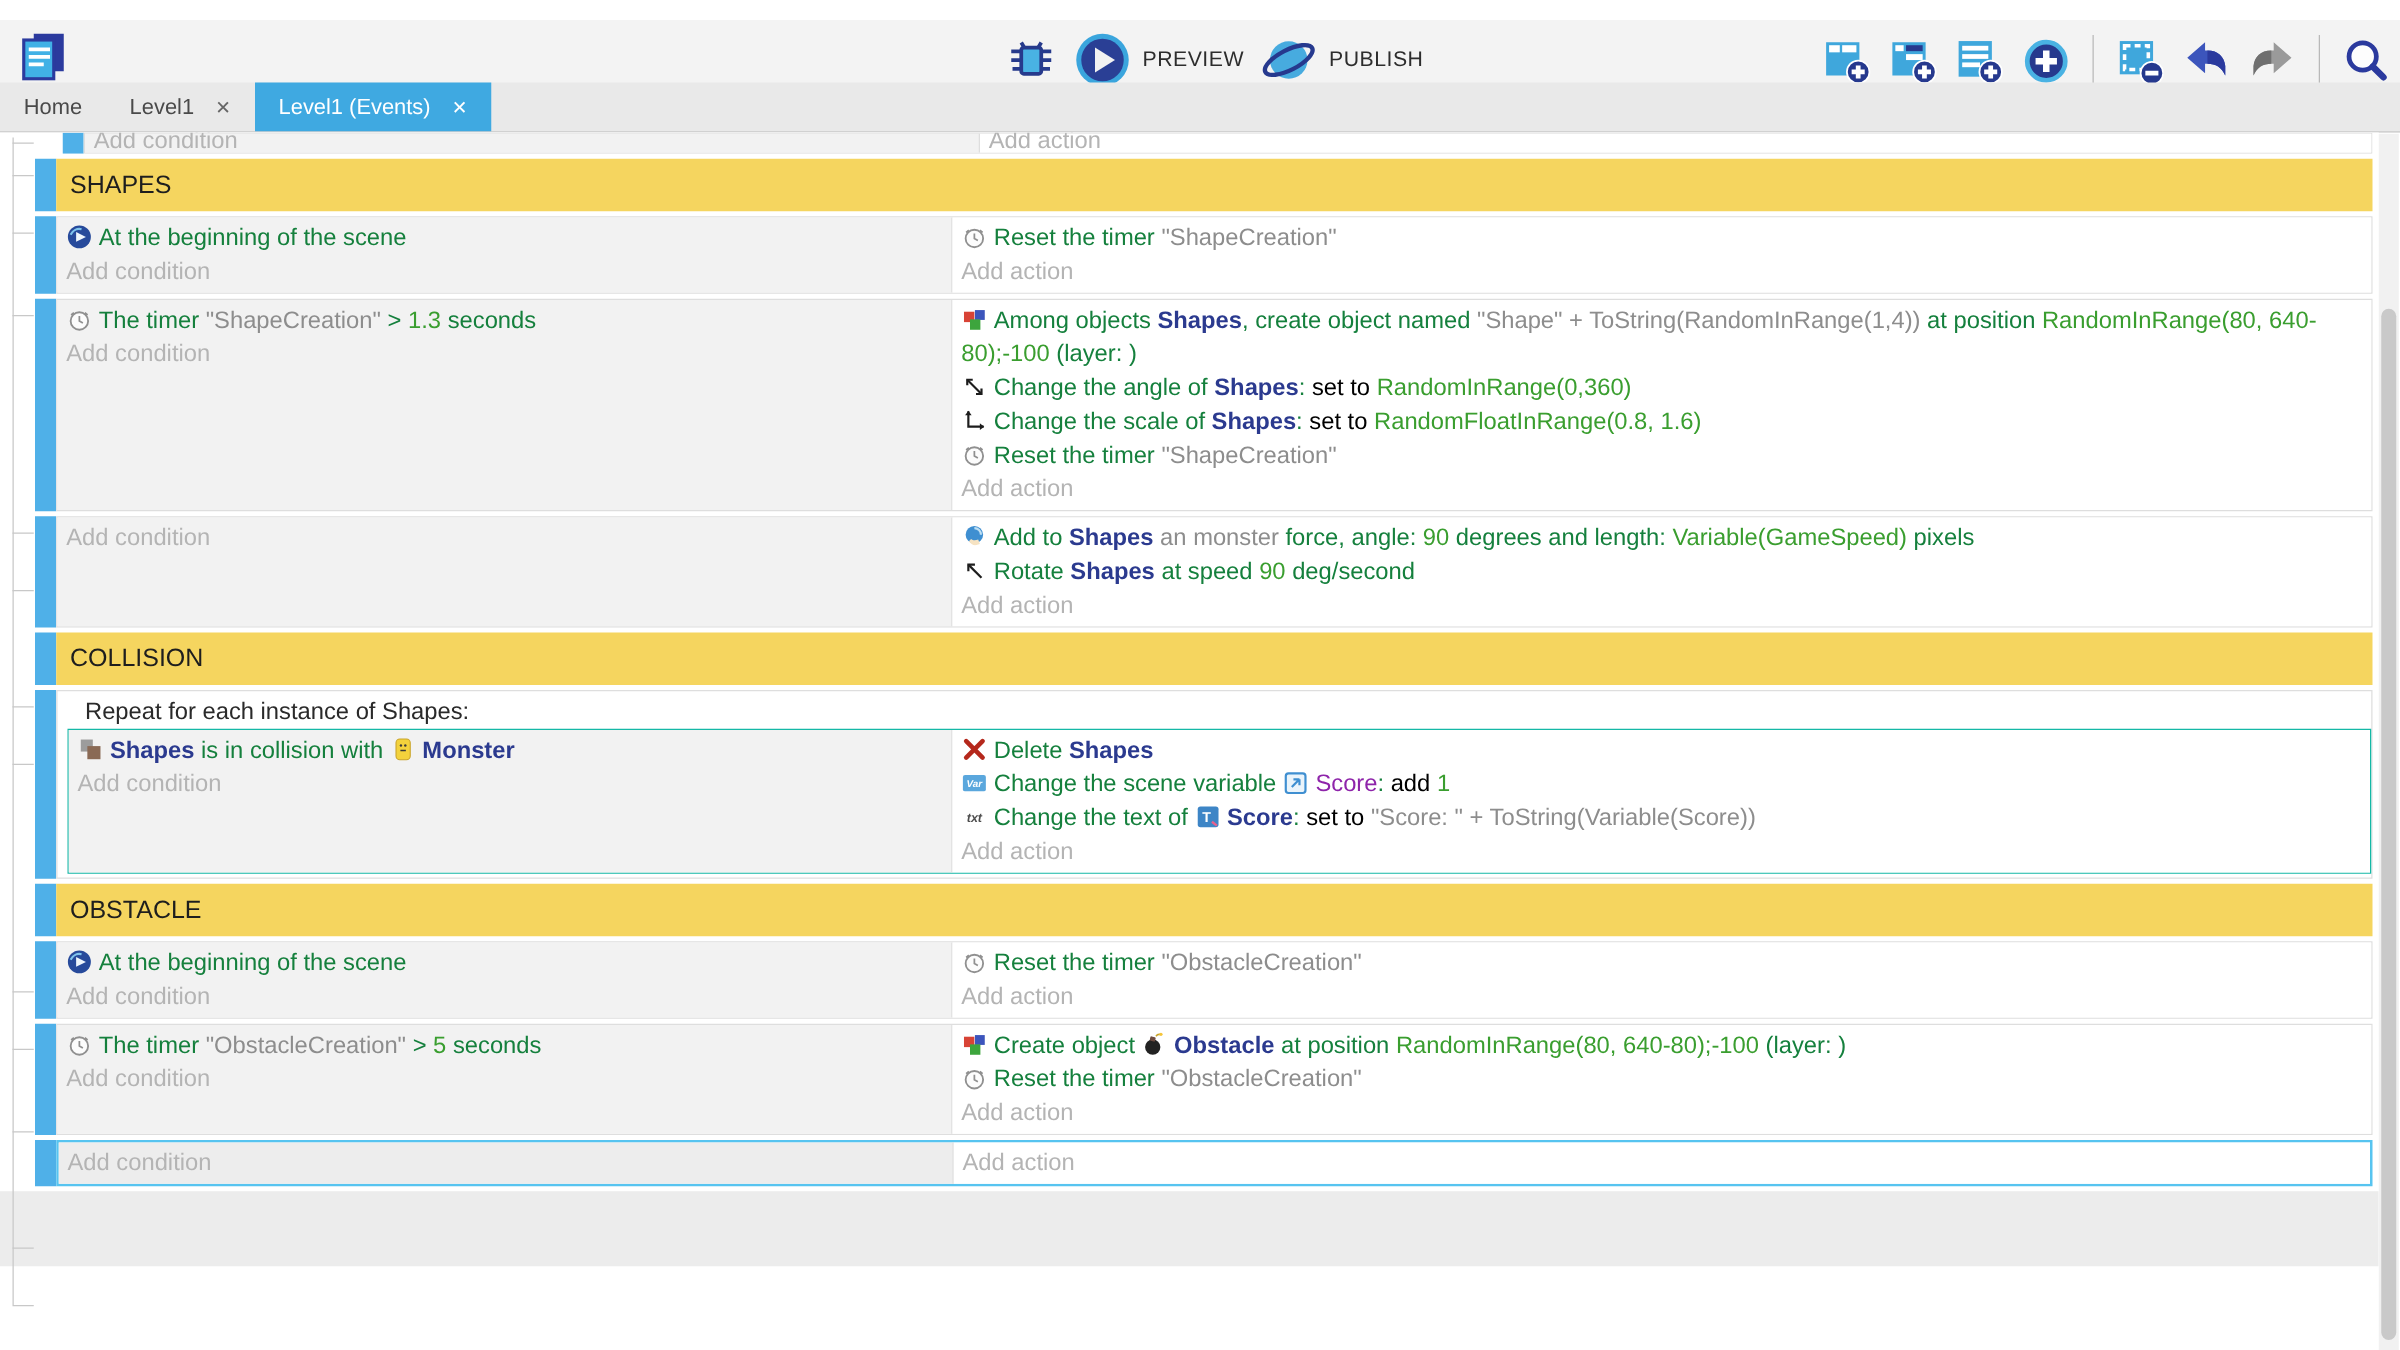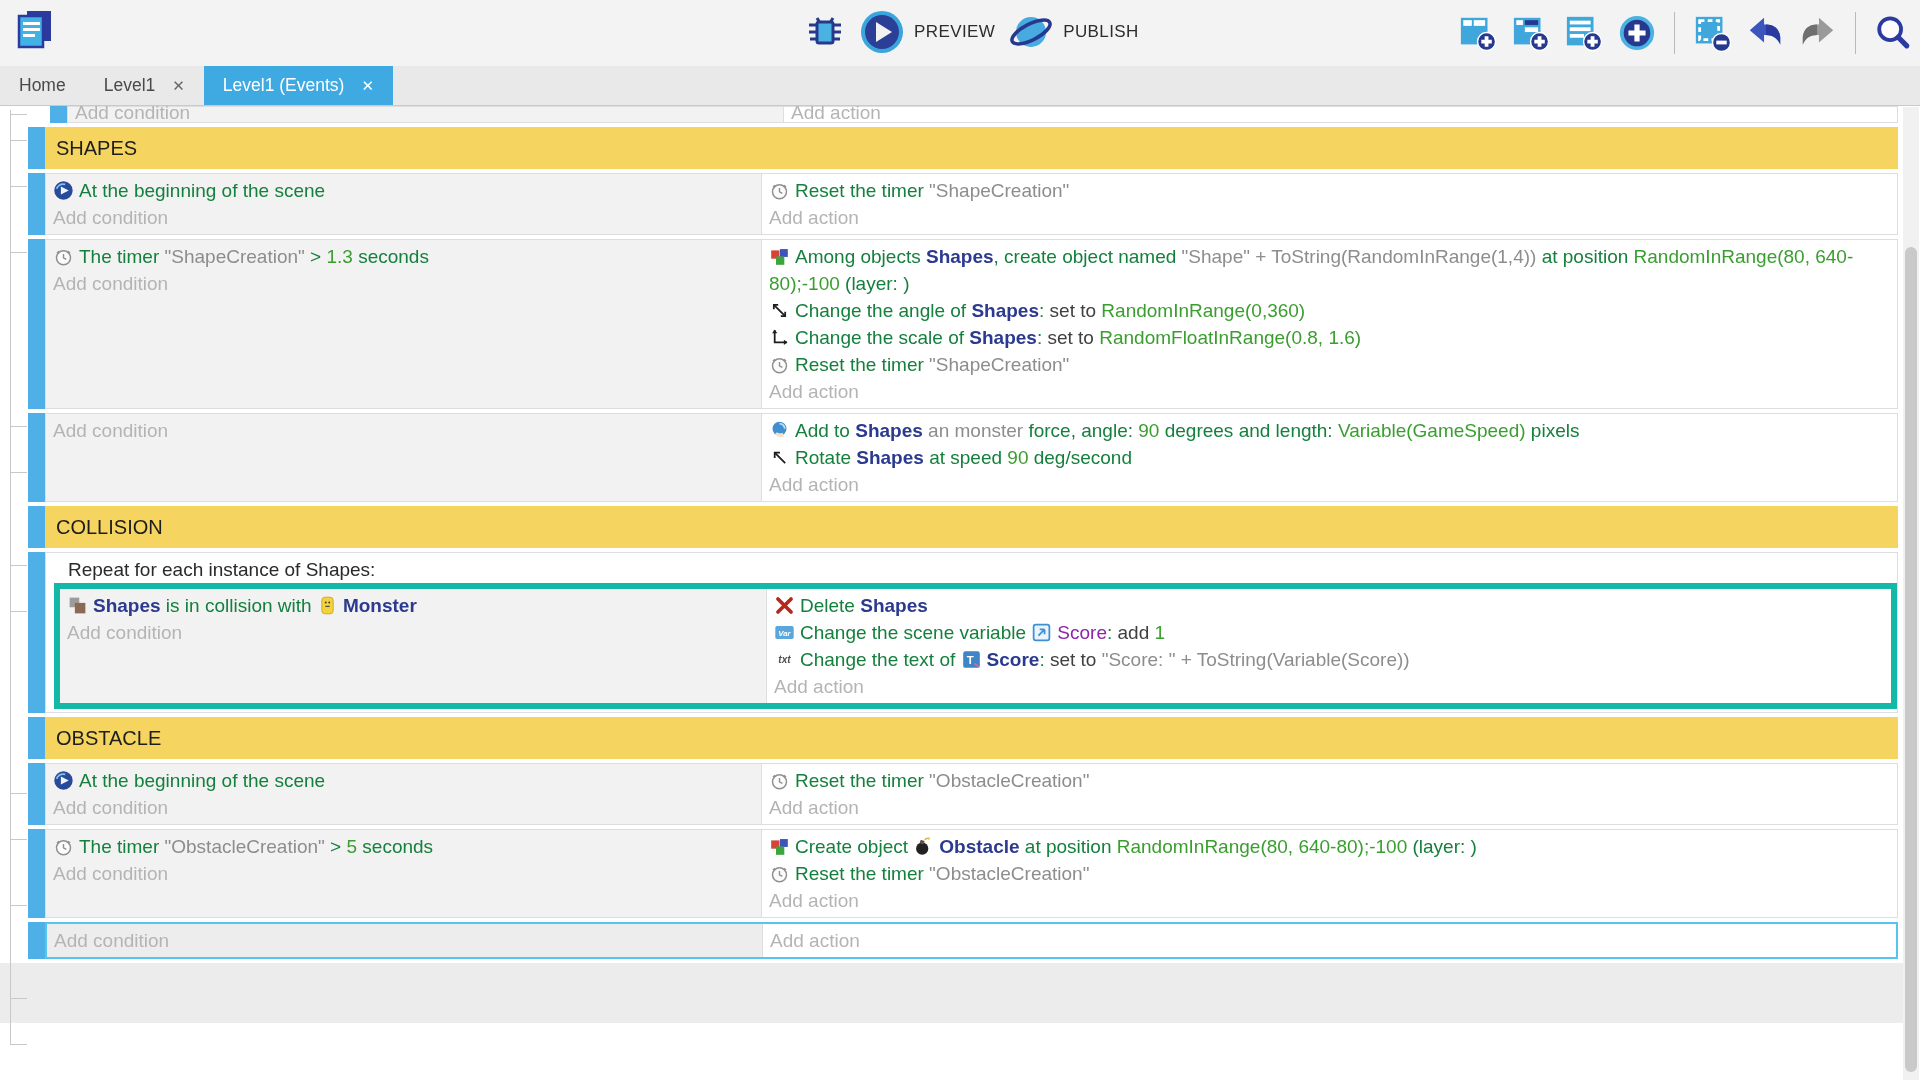--- a/index.html
+++ b/index.html
@@ -1,20 +1,20 @@
 <!DOCTYPE html>
 <html><head>
 <meta charset="utf-8">
 <style>
   html,body{margin:0;padding:0}
   body{width:1920px;height:1080px;overflow:hidden;position:relative;
        font-family:"Liberation Sans",sans-serif;background:#fff}
 
   
-  .toolbar{position:absolute;left:0;top:0;width:1920px;height:66px;background:#f3f3f3}
+  .toolbar{position:absolute;left:0;top:16px;width:1920px;height:66px;background:#f3f3f3}
   .logo{position:absolute;left:13px;top:8px;width:44px;height:44px}
   .logo svg{width:100%;height:100%}
   .center-tools{position:absolute;left:804px;top:9px;display:flex;align-items:center;gap:13px}
   .tbbtn{display:flex;align-items:center;gap:9px;cursor:default}
   .tbico{display:inline-block}
   .tbico svg{display:block}
   .ico42 svg{width:42px;height:42px}
   .ico46 svg{width:46px;height:46px}
   .tblabel{font-size:17px;color:#2d2d2d;letter-spacing:.4px}
   .right-tools{position:absolute;right:8px;top:12px;display:flex;align-items:center;gap:15px}
@@ -35,35 +35,35 @@
   .erow{display:flex;margin:0 5px 4px 0;position:relative}
   .handle{width:17px;background:#4fb0e8;flex-shrink:0}
   .grouptitle{flex:1;background:#f5d55f;font-size:20px;color:#1e1e1e;display:flex;
               align-items:center;padding-left:11px;height:42px}
   .rowbody{flex:1;display:flex;border:1px solid #dedede;background:#fff;min-width:0}
   .rowbody.block{display:block;padding:3px 0}
   .cond{width:715px;flex-shrink:0;background:#f2f2f2;border-right:1px solid #dedede;padding:3px 0}
   .act{flex:1;background:#fff;padding:3px 28px 3px 0;min-width:0}
   .line{line-height:27px;font-size:19px;padding-left:7px;color:#2f2f2f}
   .fhead{line-height:27px;font-size:19px;padding-left:22px;color:#2a2a2a}
-  .inner{display:flex;margin-left:8px;border:6px solid #14b8a6;background:#fff}
+  .inner{display:flex;margin-left:8px;border:1px solid #14b8a6;background:#fff}
   .inner .cond{width:706px}
   .erow.clipped{height:17px;overflow:hidden;margin-left:22px}
   .erow.clipped .line{margin-top:-11px}
   .erow.selected .rowbody{border:2px solid #57c4f0}
   .erow.selected .cond{background:#ededed}
   .filler{height:60px;background:#ececec;margin-left:-28px}
 
   .icon{display:inline-block;width:21px;height:21px;vertical-align:-4px;margin-right:5px}
   .icon svg{width:100%;height:100%;display:block}
   .s-plain{color:#15803d}
   .s-obj{color:#2b3a8f;font-weight:bold}
   .s-expr{color:#3a9e2f}
   .s-param{color:#8d8d8d}
-  .s-kw{color:#404040}
+  .s-kw{color:#000000}
   .s-var{color:#8e24aa}
   .s-ph{color:#b4b4b4}
 
   .stub{position:absolute;left:10px;width:17px;height:1px;background:#c8c8c8}
   .vline{position:absolute;left:10px;width:1px;background:#c8c8c8}
 
   
   .vscroll{position:absolute;right:1px;top:107px;width:16px;height:973px;background:#f1f1f1}
   .thumb{position:absolute;left:2px;top:140px;width:12px;height:825px;background:#c9c9c9;border-radius:6px}
 </style>

